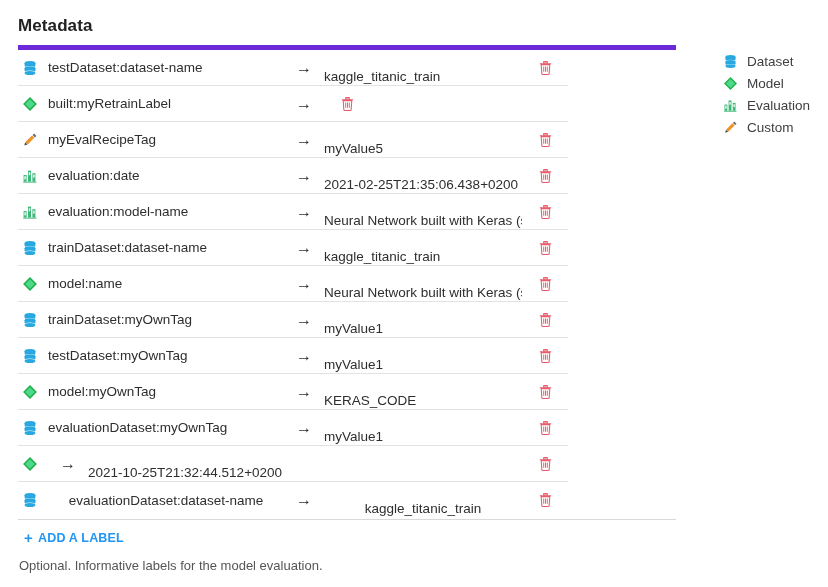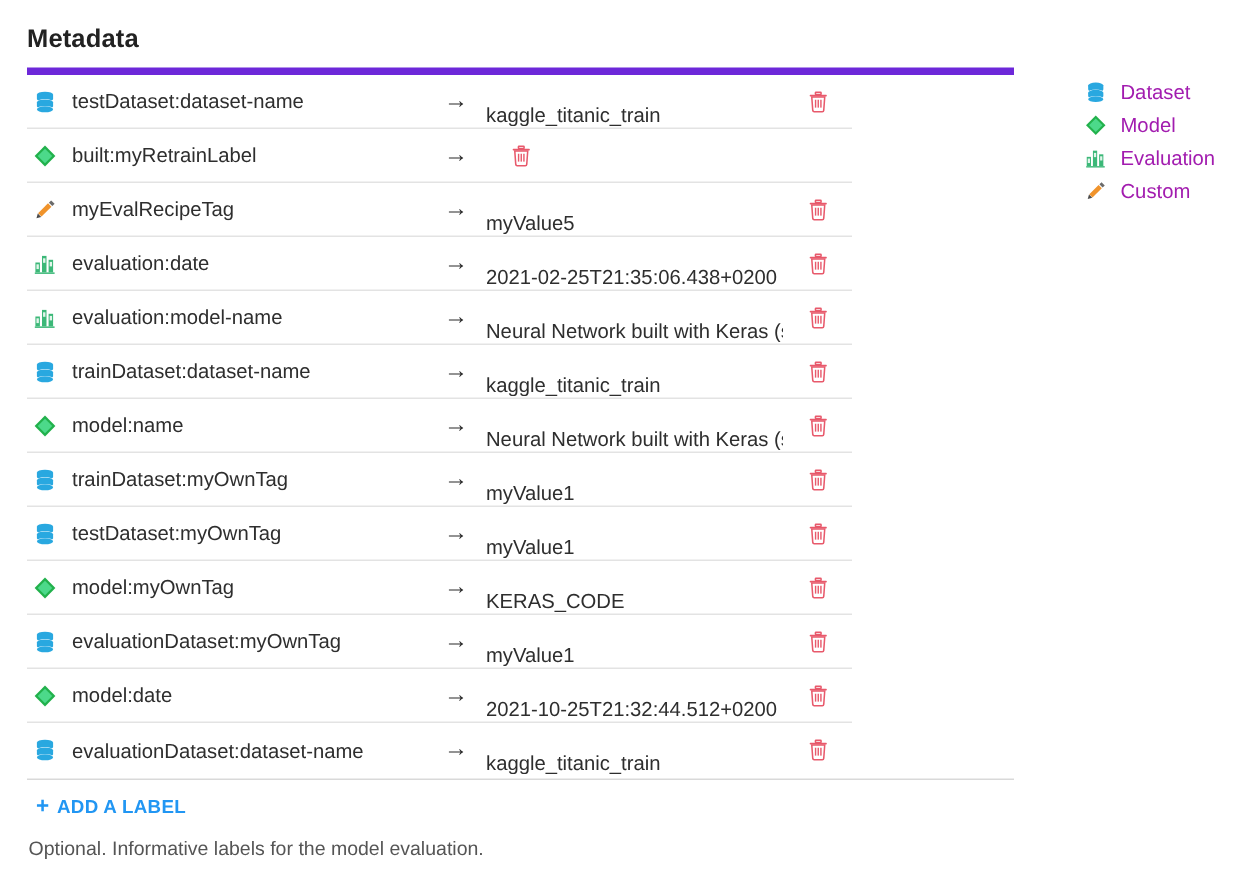--- a/index.html
+++ b/index.html
@@ -47,20 +47,21 @@
     position: relative;
     display: flex;
     align-items: center;
     height: 36px;
     width: 550px;
     border-bottom: 1px solid #e3e3e3;
     box-sizing: border-box;
   }
   .meta-row:last-of-type {
     border-bottom: none;
+    text-align: center;
   }
 
   .cell-icon {
     width: 30px;
     min-width: 30px;
     display: flex;
     align-items: center;
     justify-content: flex-start;
     padding-left: 4px;
     box-sizing: border-box;
@@ -159,21 +160,21 @@
   }
   .legend-icon {
     width: 16px;
     min-width: 16px;
     display: flex;
     align-items: center;
     justify-content: center;
   }
   .legend-label {
     font-size: 13.5px;
-    color: #a21caf;
+    color: #404040;
   }
 
   svg { display: block; }
 </style>
 </head>
 <body>
 
 <div id="page">
 
   <div class="page-title">Metadata</div>
@@ -445,21 +446,20 @@
           </svg>
         </div>
       </div>
       <div class="meta-row">
         <div class="cell-icon">
           <svg width="16" height="16" viewBox="0 0 16 16">
             <rect x="3.1" y="3.1" width="9.8" height="9.8" transform="rotate(45 8 8)" fill="#22b14c"></rect>
             <rect x="4.6" y="4.6" width="6.8" height="6.8" transform="rotate(45 8 8)" fill="#4cd98a"></rect>
           </svg>
         </div>
-        <div class="cell-key">model:date</div>
         <div class="cell-arrow">→</div>
         <div class="cell-value">2021-10-25T21:32:44.512+0200</div>
         <div class="cell-del">
           <svg width="15" height="16" viewBox="0 0 16 16">
             <rect x="6.0" y="1.0" width="4.0" height="1.7" rx="0.4" fill="none" stroke="#e8596b" stroke-width="1.1"></rect>
             <rect x="1.9" y="2.8" width="12.2" height="1.3" rx="0.5" fill="#e8596b"></rect>
             <path d="M3.4 4.4h9.2l-0.7 9.6a1 1 0 0 1-1 .9H5.1a1 1 0 0 1-1-.9z" fill="none" stroke="#e8596b" stroke-width="1.1"></path>
             <rect x="5.6" y="6.4" width="1.0" height="5.6" fill="#e8596b"></rect>
             <rect x="7.5" y="6.4" width="1.0" height="5.6" fill="#e8596b"></rect>
             <rect x="9.4" y="6.4" width="1.0" height="5.6" fill="#e8596b"></rect>

